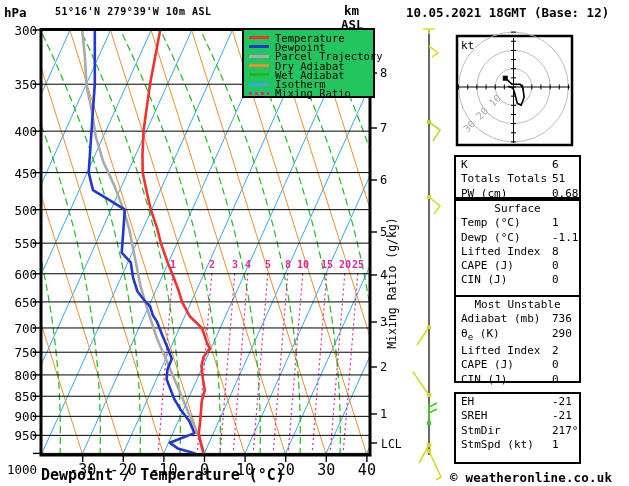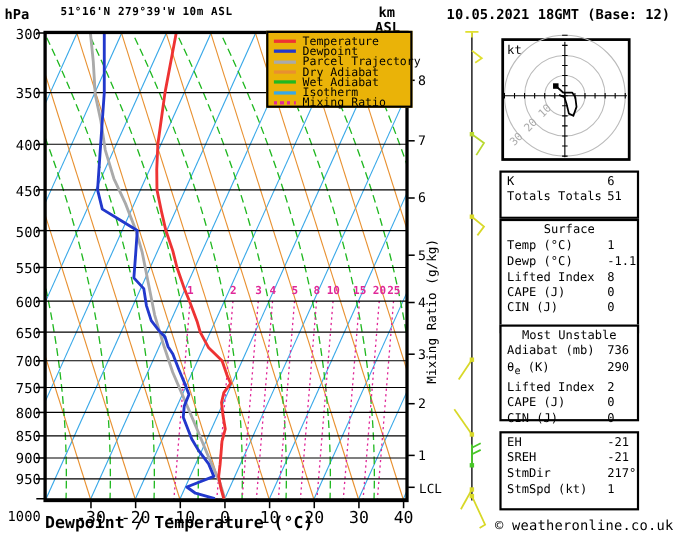--- a/index.html
+++ b/index.html
@@ -8,29 +8,29 @@
   .abs{position:absolute;white-space:nowrap;}
   .title{font-weight:bold;font-size:10px;letter-spacing:0.5px;}
   .datetitle{font-weight:bold;font-size:12.5px;}
   .unit{font-size:12.5px;font-weight:bold;}
   .plabel{position:absolute;width:32px;text-align:right;font-size:12.5px;}
   .xlabel{position:absolute;width:44px;text-align:center;font-size:15px;}
   .kmlabel{position:absolute;font-size:12px;}
   .mrlabel{position:absolute;font-size:10px;font-weight:bold;transform:translateX(-50%);}
   .xaxis-title{font-weight:bold;font-size:15px;width:330px;text-align:left;}
   .rot-label{font-size:11.5px;transform:translate(-50%,-50%) rotate(-90deg);}
-  .legend{border:2px solid #000;background:#eab308;padding:3px 2px 2px 5px;}
+  .legend{border:2px solid #000;background:#22c55e;padding:3px 2px 2px 5px;}
   .legend-row{display:flex;align-items:center;height:9.3px;font-size:10.5px;}
   .swatch{display:inline-block;width:20px;height:3px;margin-right:6px;flex:0 0 20px;}
   .panel{position:absolute;left:454px;width:127px;border:2px solid #000;background:#fff;
          font-size:11px;box-sizing:border-box;padding-top:1px;}
   .panel-title{text-align:center;line-height:14.3px;}
   .panel-row{position:relative;line-height:14.3px;padding-left:5px;}
   .panel-val{position:absolute;left:96px;top:0;}
-  .footer{font-weight:normal;font-size:12.5px;letter-spacing:0.2px;}
+  .footer{font-weight:bold;font-size:12.5px;letter-spacing:0.2px;}
   .lcl{font-size:11.5px;}
   svg{position:absolute;left:0;top:0;}
 </style>
 </head>
 <body>
 
 <div class="stage">
 
   <svg id="chart-svg" width="629" height="486">
       <defs>
@@ -294,20 +294,21 @@
   <div class="abs lcl" style="left:381px;top:437px;">LCL</div>
   <div class="abs rot-label" style="left:392px;top:283px;">Mixing Ratio (g/kg)</div>
   <div class="abs xaxis-title" style="left:41px;top:466px;">Dewpoint / Temperature (°C)</div>
 
   <div class="abs unit" style="left:461px;top:39px;font-weight:normal;font-size:11px;">kt</div>
 
   <div id="panels">
       <div class="panel" style="top: 155px; height: 44px;">
         <div class="panel-row"><span>K</span><span class="panel-val">6</span></div>
         <div class="panel-row"><span>Totals Totals</span><span class="panel-val">51</span></div>
+        <div class="panel-row"><span>PW (cm)</span><span class="panel-val">0.68</span></div>
       </div>
       <div class="panel" style="top: 199px; height: 104px;">
         <div class="panel-title">Surface</div>
         <div class="panel-row"><span>Temp (°C)</span><span class="panel-val">1</span></div>
         <div class="panel-row"><span>Dewp (°C)</span><span class="panel-val">-1.1</span></div>
         <div class="panel-row"><span>Lifted Index</span><span class="panel-val">8</span></div>
         <div class="panel-row"><span>CAPE (J)</span><span class="panel-val">0</span></div>
         <div class="panel-row"><span>CIN (J)</span><span class="panel-val">0</span></div>
       </div>
       <div class="panel" style="top: 295px; height: 88px;">

